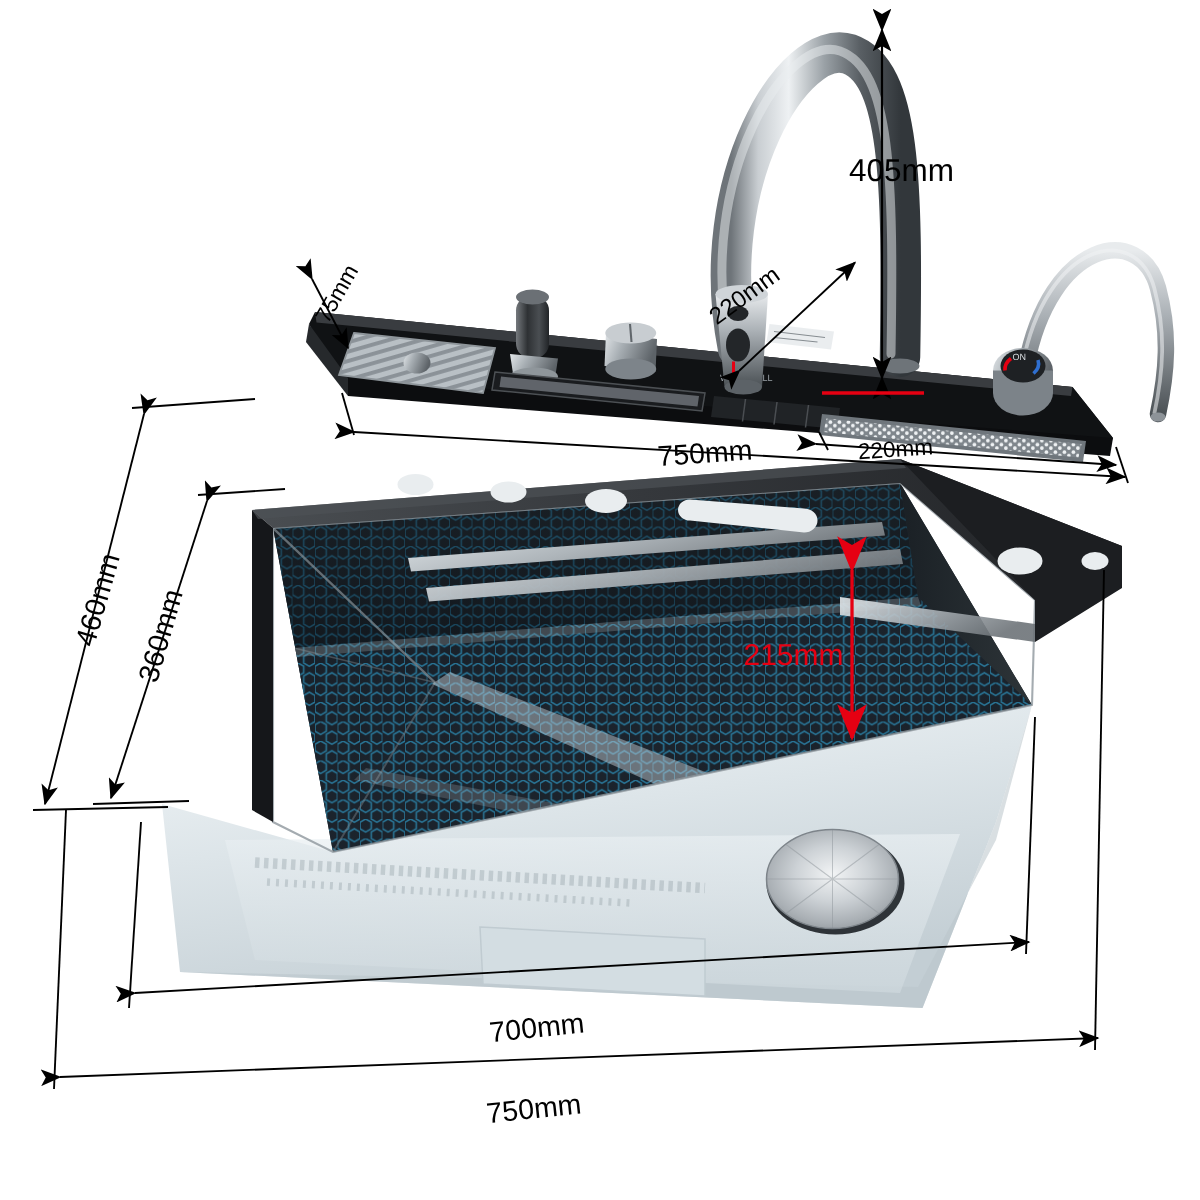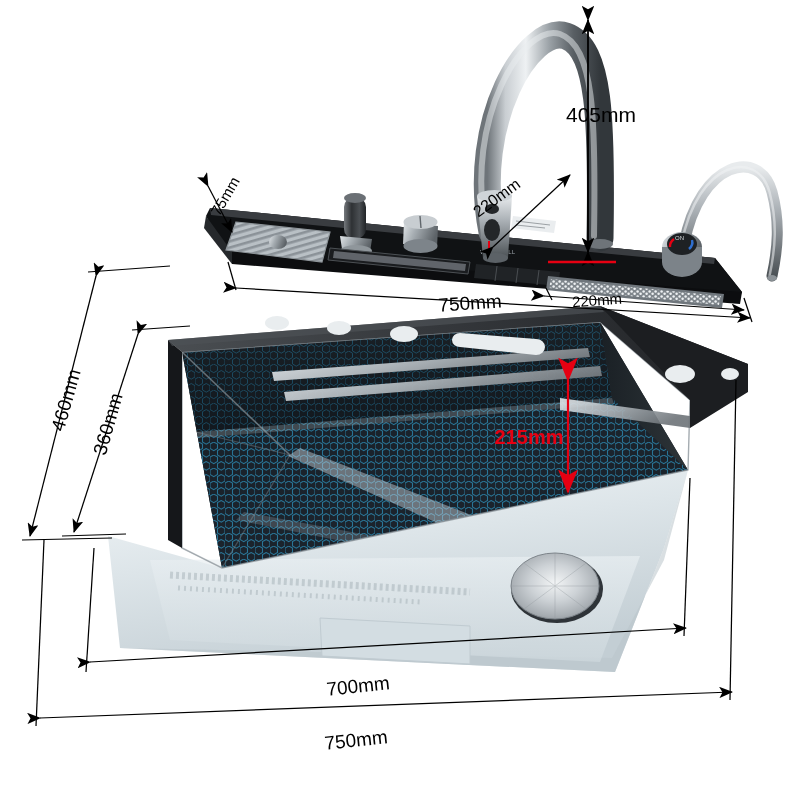--- a/index.html
+++ b/index.html
@@ -3,21 +3,21 @@
 <meta charset="utf-8">
 <title>Kitchen Sink Dimension Diagram</title>
 <style>
   html,body{margin:0;padding:0;background:#ffffff;}
   body{width:800px;height:800px;overflow:hidden;
        font-family:"Liberation Sans","DejaVu Sans",sans-serif;color:#000;}
   #stage{position:relative;width:676px;height:800px;background:#fff;border-radius:14px;}
   #art{position:absolute;left:0;top:0;width:800px;height:800px;}
   .dimlabel{position:absolute;white-space:nowrap;font-family:"Liberation Sans","DejaVu Sans",sans-serif;
             color:#000;line-height:1;letter-spacing:0px;}
-  .dimlabel.red{color:#e60012;font-weight:700;}
+  .dimlabel.red{color:#e60012;font-weight:400;}
 </style>
 </head>
 <body>
 
 <div id="stage">
 
 <svg id="art" viewBox="0 0 800 800" xmlns="http://www.w3.org/2000/svg">
   <defs>
 
     <linearGradient id="gChrome" x1="0" y1="0" x2="1" y2="0">

